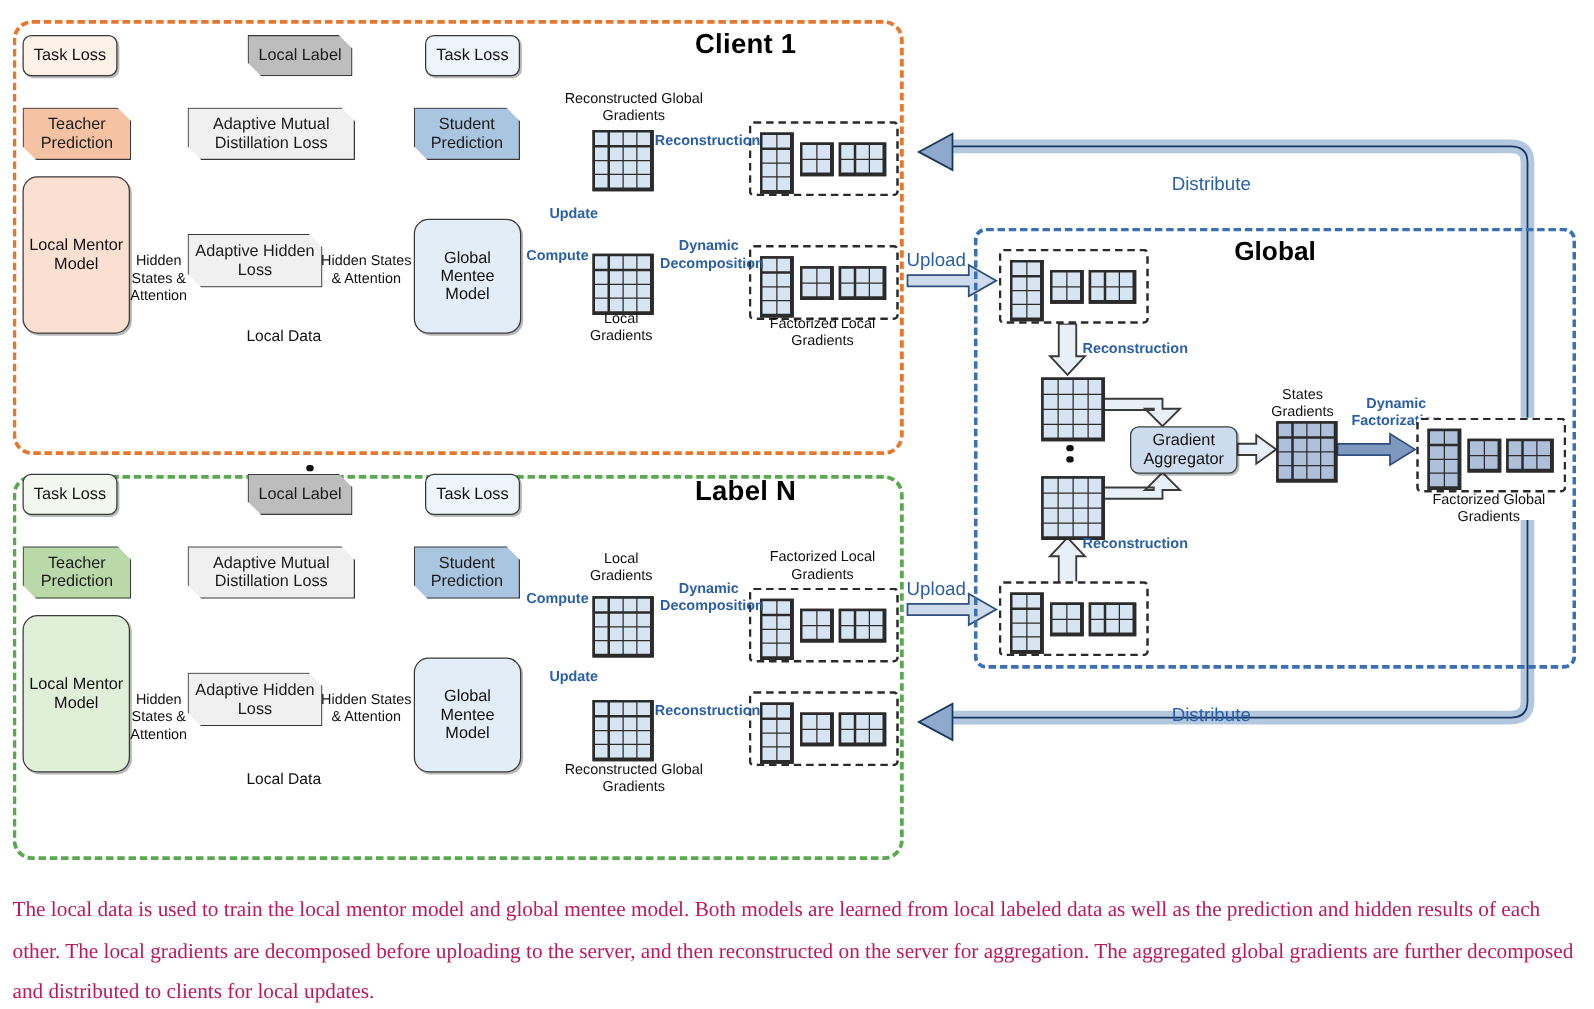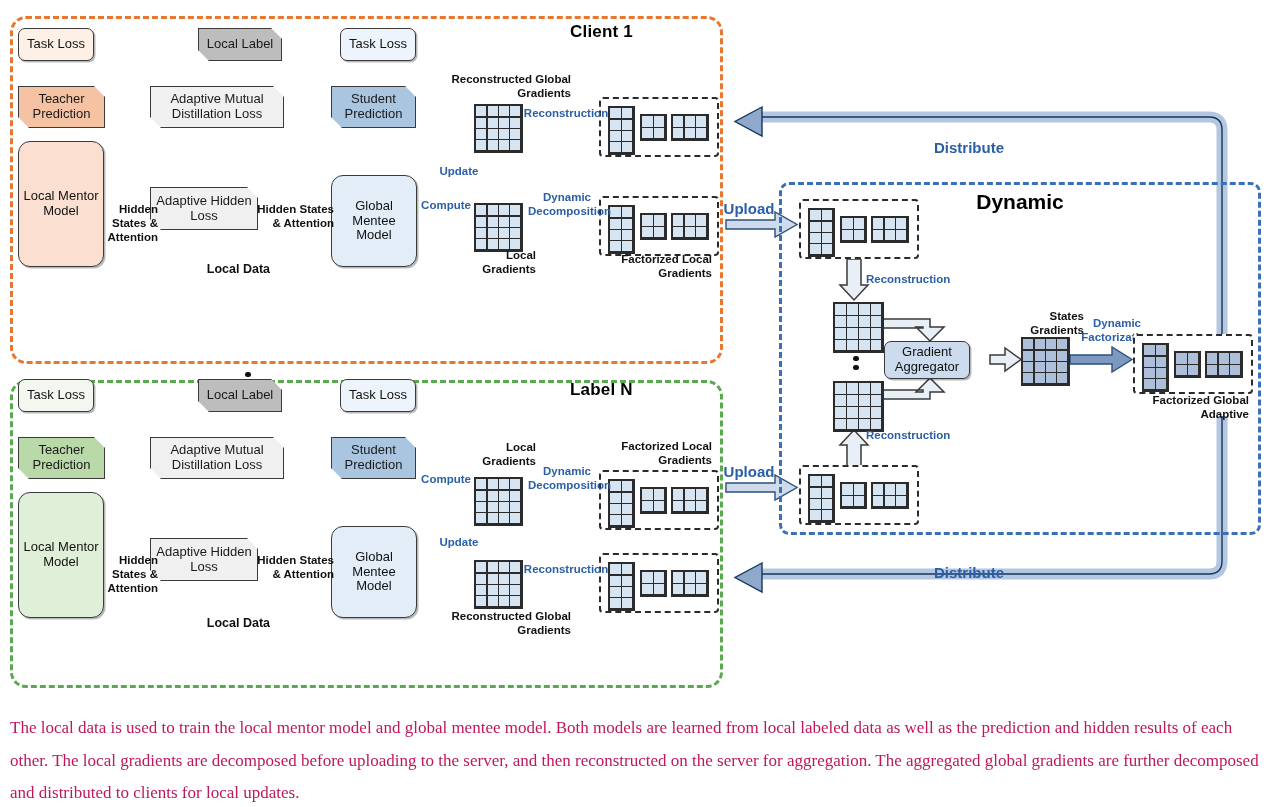--- a/index.html
+++ b/index.html
@@ -4,21 +4,21 @@
 <style>
   html,body{margin:0;padding:0;background:#fff;}
   body{width:1275px;height:807px;font-family:"Liberation Sans",sans-serif;color:#1a1a1a;}
   #stage{position:relative;width:1275px;height:807px;overflow:hidden;}
 
   .abs{position:absolute;box-sizing:border-box;}
 
   
   .client-frame{border-radius:16px;border:3px dashed #e8762c;background:#fff;}
   .client-frame.green{border-color:#5aa84f;}
-  .client-title{font-weight:bold;font-size:17px;color:#000;letter-spacing:.2px;margin-left:14px;}
+  .client-title{font-weight:bold;font-size:22px;color:#000;letter-spacing:.2px;}
 
   
   .server-frame{border-radius:10px;border:3px dashed #3b6fb6;background:transparent;}
   .server-title{font-weight:bold;font-size:21px;color:#000;}
 
   
   .box{border:1.6px solid #3a3a3a;display:flex;align-items:center;justify-content:center;
        text-align:center;line-height:1.12;font-size:13px;color:#111;background:#fff;}
   .box.rnd{border-radius:7px;}
   .box.rnd-lg{border-radius:12px;}
@@ -38,23 +38,23 @@
   .c-mentee{background:#e2edf8;}
   .c-agg{background:#ccdcee;}
 
   
   .pent{clip-path:polygon(0 0, calc(100% - 11px) 0, 100% 11px, 100% 100%, 11px 100%, 0 calc(100% - 11px));}
   .pent-wrap{position:absolute;}
   .pent-wrap .pent-in{position:absolute;inset:0;display:flex;align-items:center;justify-content:center;
       text-align:center;line-height:1.12;font-size:13px;}
 
   
-  .lbl{position:absolute;font-size:11.5px;font-weight:bold;color:#111;text-align:right;line-height:1.2;}
+  .lbl{position:absolute;font-size:11.5px;font-weight:normal;color:#111;text-align:center;line-height:1.2;}
   .lbl-blue{position:absolute;font-size:11.5px;font-weight:bold;color:#2a5fa8;text-align:center;line-height:1.2;}
-  .lbl-blue-lg{position:absolute;font-size:15px;font-weight:bold;color:#2a5fa8;text-align:center;}
+  .lbl-blue-lg{position:absolute;font-size:15px;font-weight:normal;color:#2a5fa8;text-align:center;}
 
   
   .mat{position:absolute;display:grid;border:1.6px solid #2b2b2b;background:#2b2b2b;gap:1.4px;padding:1.4px;}
   .mat i{display:block;background:#d7e5f3;}
   .mat.dark i{background:#aebfd9;}
   .dashbox{position:absolute;border:2px dashed #2b2b2b;border-radius:4px;background:#fff;}
 
   
   .caption{position:absolute;left:10px;top:712px;width:1258px;font-size:17px;line-height:1.92;
            color:#be185d;font-family:Liberation Serif, serif;}
@@ -512,21 +512,21 @@
       <i></i>
     </div>
 
   <div class="lbl-blue" style="left:434px;top:536px;width:50px;">Update</div>
   <div class="lbl-blue" style="left:416px;top:473px;width:60px;">Compute</div>
   <div class="lbl-blue" style="left:523px;top:563px;width:86px;">Reconstruction</div>
   <div class="lbl-blue" style="left:528px;top:465px;width:78px;">Dynamic Decomposition</div>
   <div class="lbl-blue-lg" style="left:718px;top:463px;width:62px;">Upload</div>
 
   <div class="abs server-frame" style="left:779px;top:182px;width:482px;height:353px;"></div>
-  <div class="abs server-title" style="left:960px;top:190px;width:120px;text-align:center;">Dynamic</div>
+  <div class="abs server-title" style="left:960px;top:190px;width:120px;text-align:center;">Global</div>
 
   <div class="dashbox" style="left:799px;top:199px;width:116px;height:56px;"></div>
   <div class="mat" style="left:808px;top:208px;width:22px;height:44px;grid-template-columns:repeat(2,1fr);grid-template-rows:repeat(4,1fr);">
       <i></i>
       <i></i>
       <i></i>
       <i></i>
       <i></i>
       <i></i>
       <i></i>
@@ -583,21 +583,21 @@
       <i></i>
       <i></i>
       <i></i>
       <i></i>
       <i></i>
       <i></i>
       <i></i>
       <i></i>
   </div>
 
-  <div class="abs box rnd c-agg sh" style="left:884px;top:341px;width:86px;height:38px;padding:0 7px;">Gradient Aggregator</div>
+  <div class="abs box rnd c-agg sh" style="left:904px;top:341px;width:86px;height:38px;padding:0 7px;">Gradient Aggregator</div>
 
   <div class="lbl" style="left:1000px;top:310px;width:84px;">States Gradients</div>
   <div class="mat dark" style="left:1021px;top:337px;width:44px;height:44px;grid-template-columns:repeat(4,1fr);grid-template-rows:repeat(4,1fr);">
     <i></i>
       <i></i>
       <i></i>
       <i></i>
       <i></i>
       <i></i>
       <i></i>
@@ -631,21 +631,21 @@
       <i></i>
     </div>
   <div class="mat dark" style="left:1205px;top:351px;width:33px;height:22px;grid-template-columns:repeat(3,1fr);grid-template-rows:repeat(2,1fr);">
       <i></i>
       <i></i>
       <i></i>
       <i></i>
       <i></i>
       <i></i>
     </div>
-  <div class="lbl" style="left:1133px;top:394px;width:116px;">Factorized Global Adaptive</div>
+  <div class="lbl" style="left:1133px;top:394px;width:116px;">Factorized Global Gradients</div>
 
   <div class="lbl-blue" style="left:866px;top:429px;width:92px;text-align:left;">Reconstruction</div>
   <div class="dashbox" style="left:799px;top:465px;width:116px;height:56px;"></div>
   <div class="mat" style="left:808px;top:474px;width:22px;height:44px;grid-template-columns:repeat(2,1fr);grid-template-rows:repeat(4,1fr);">
       <i></i>
       <i></i>
       <i></i>
       <i></i>
       <i></i>
       <i></i>

